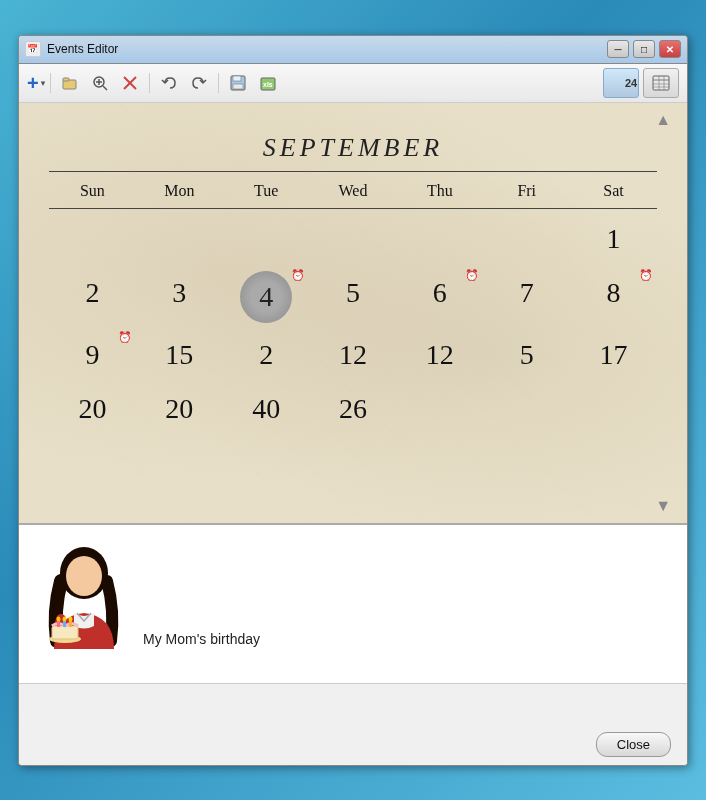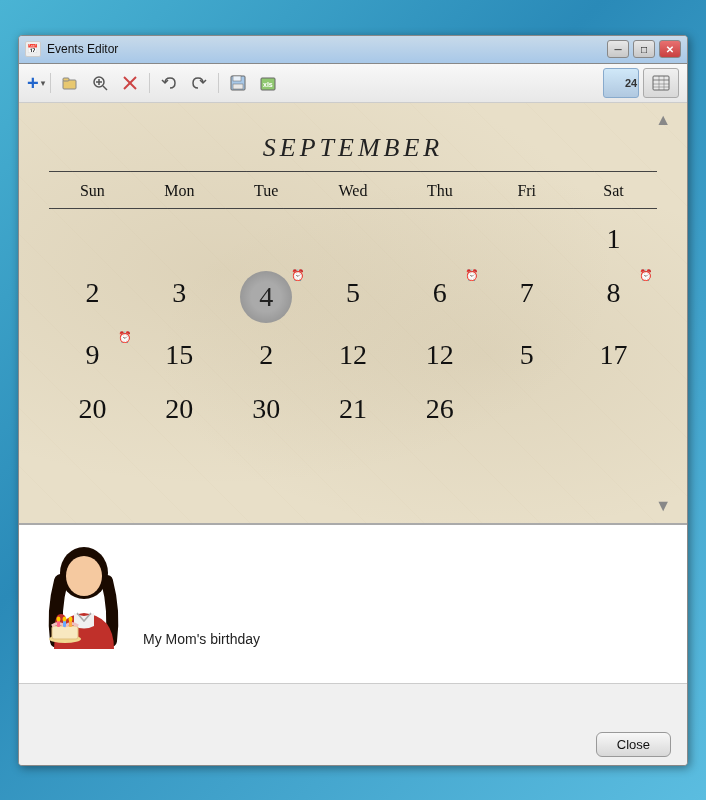--- a/index.html
+++ b/index.html
@@ -279,21 +279,21 @@
     .footer {
       background: #f0f0f0;
       border-top: 1px solid #ccc;
       padding: 8px 16px;
       display: flex;
       justify-content: flex-end;
     }
     .close-button {
       background: linear-gradient(to bottom, #f8f8f8, #d8d8d8);
       border: 1px solid #999;
-      border-radius: 6px;
+      border-radius: 11px;
       padding: 4px 20px;
       font-size: 13px;
       cursor: pointer;
       color: #111;
       margin-top: 40px;
     }
 
     
     .plus-btn {
       display: flex;
@@ -457,22 +457,21 @@
       </div>
       <div class="cal-day">15</div>
       <div class="cal-day">2</div>
       <div class="cal-day">12</div>
       <div class="cal-day">12</div>
       <div class="cal-day">5</div>
 
       <div class="cal-day">17</div>
       <div class="cal-day">20</div>
       <div class="cal-day">20</div>
-      <div class="cal-day">30</div>
-      <div class="cal-day">21</div>
+      <div class="cal-day">40</div>
       <div class="cal-day">26</div>
     </div>
   </div>
 
   <div class="event-panel">
     <div class="event-item">
 
       <svg width="90" height="110" viewBox="0 0 90 110">
 
         <ellipse cx="45" cy="32" rx="24" ry="26" fill="#1a0a00"></ellipse>

